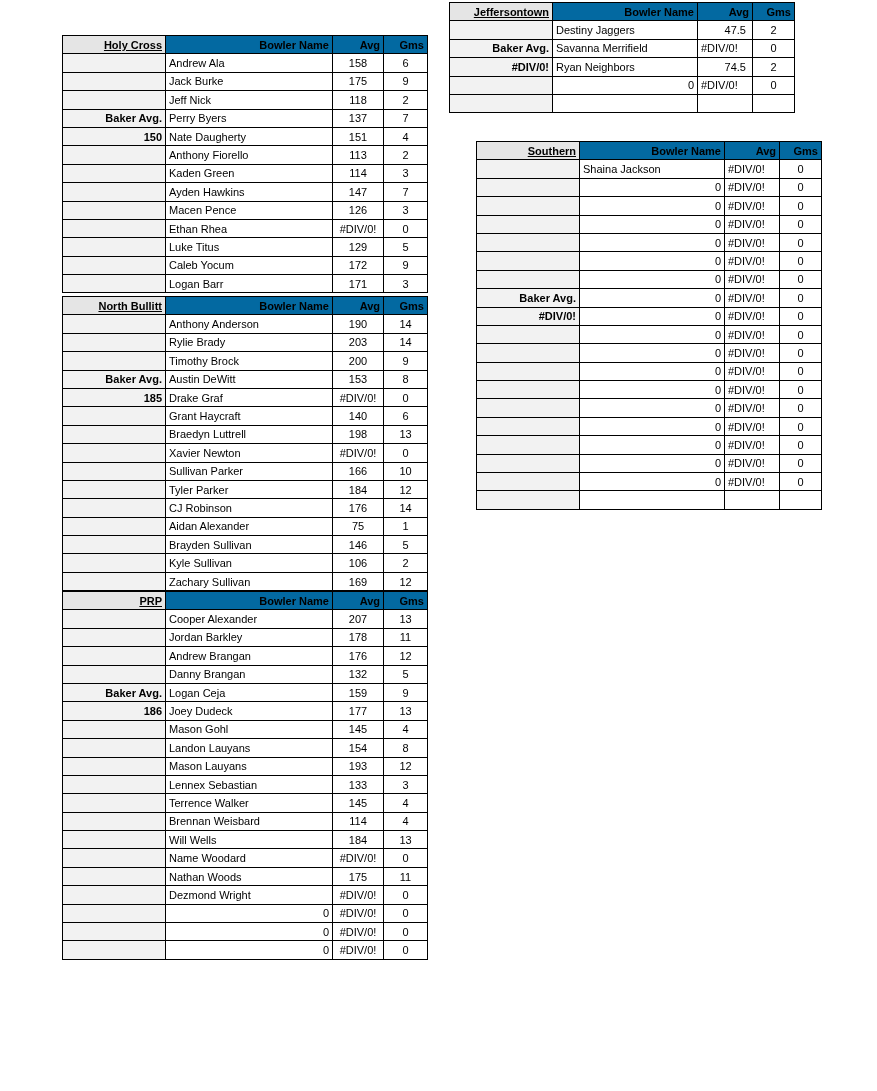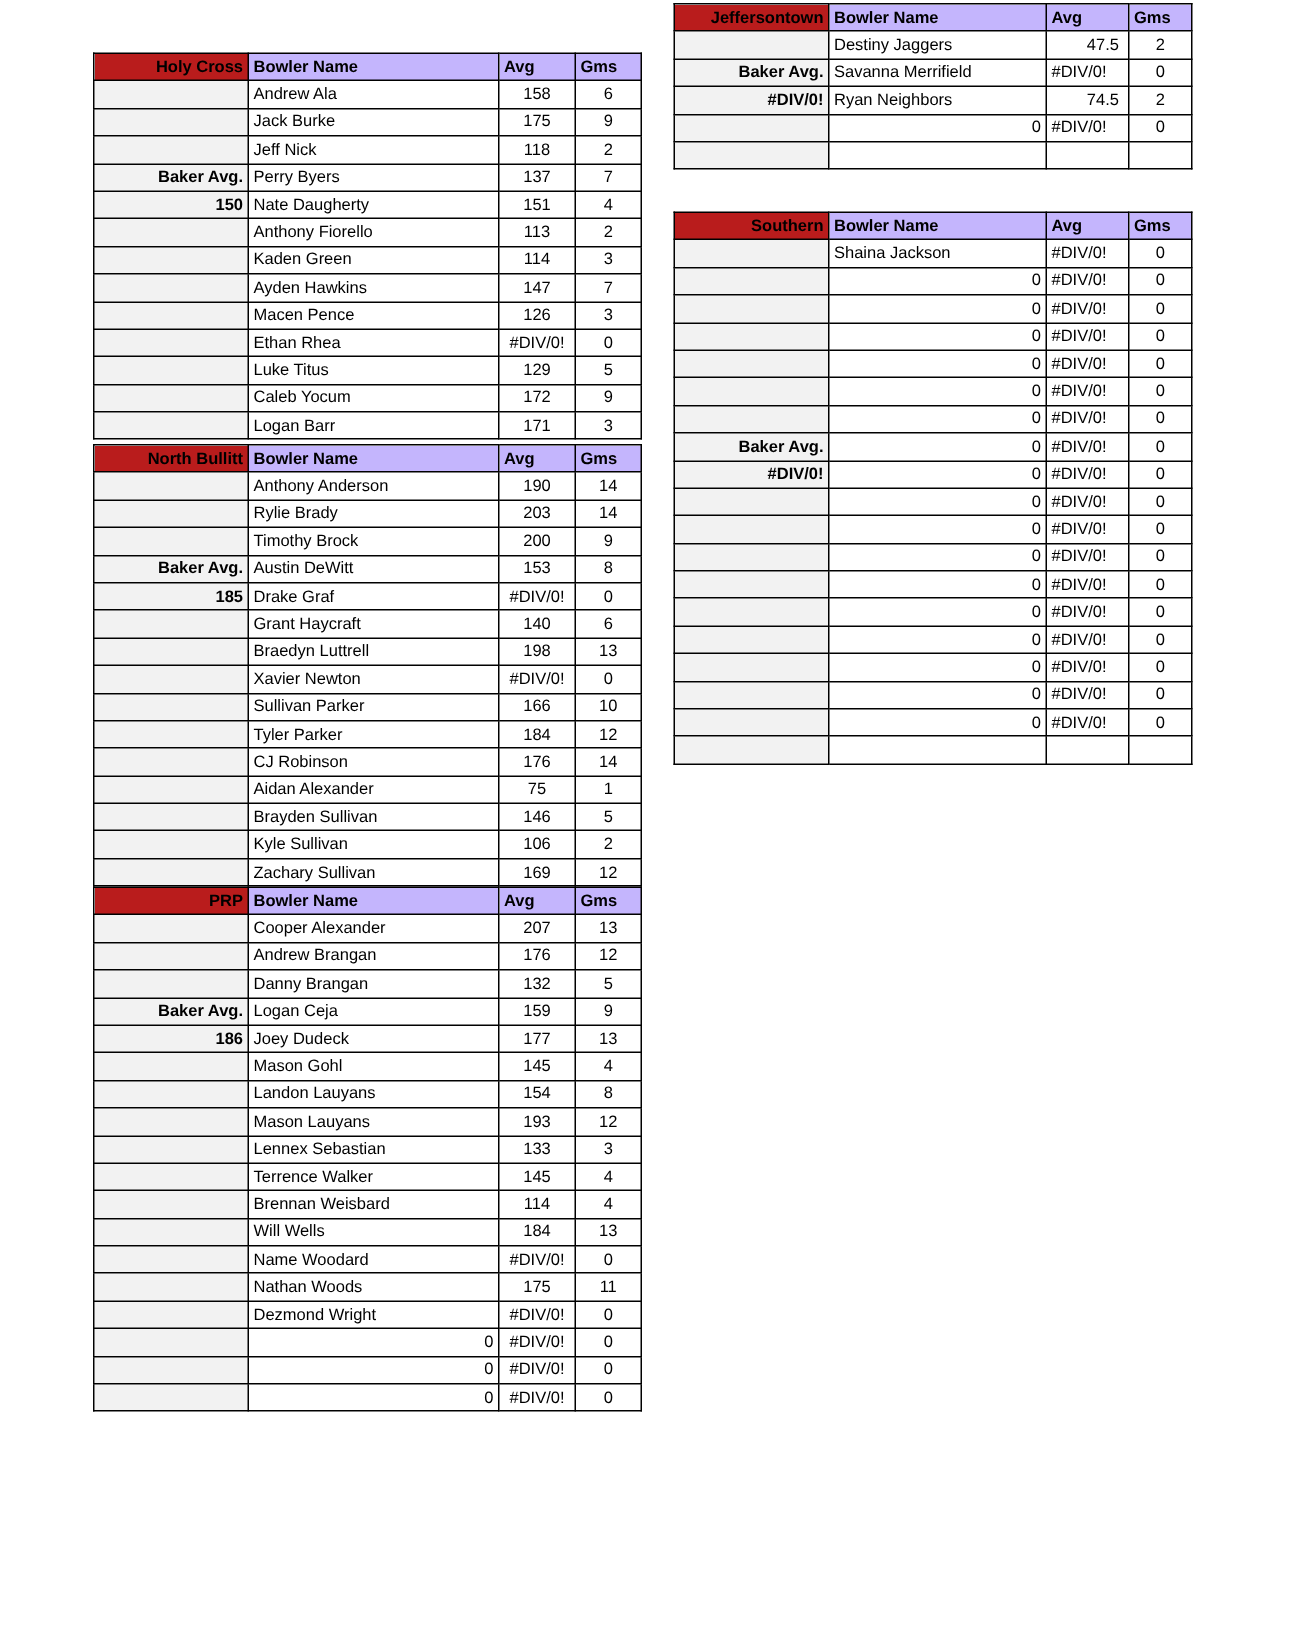--- a/index.html
+++ b/index.html
@@ -33,33 +33,34 @@
     border: 1px solid #000000;
     height: 17.4px;
     padding: 0 3px;
     font-size: 11px;
     line-height: 16px;
     vertical-align: middle;
     overflow: hidden;
     white-space: nowrap;
   }
   td.team-name {
-    background: #b91c1c;
+    background: #e5e5e5;
     border: none;
     border-left: 1px solid #000000;
     border-top: 1px solid #000000;
     border-right: 1px solid #000000;
     text-align: right;
     font-weight: bold;
+    text-decoration: underline;
     padding-right: 4px;
   }
   td.hdr {
     font-weight: bold;
-    text-align: left;
-    background: #c4b5fd;
+    text-align: right;
+    background: #0369a1;
   }
   td.name-cell {
     text-align: left;
   }
   td.num-cell {
     text-align: center;
   }
   td.zero-cell {
     text-align: right;
     padding-right: 4px;
@@ -319,20 +320,26 @@
             <td class="hdr">Gms</td>
           </tr>
           <tr>
             <td class="blank-side">&nbsp;</td>
             <td class="name-cell">Cooper Alexander</td>
             <td class="num-cell">207</td>
             <td class="num-cell">13</td>
           </tr>
           <tr>
             <td class="blank-side">&nbsp;</td>
+            <td class="name-cell">Jordan Barkley</td>
+            <td class="num-cell">178</td>
+            <td class="num-cell">11</td>
+          </tr>
+          <tr>
+            <td class="blank-side">&nbsp;</td>
             <td class="name-cell">Andrew Brangan</td>
             <td class="num-cell">176</td>
             <td class="num-cell">12</td>
           </tr>
           <tr>
             <td class="blank-side">&nbsp;</td>
             <td class="name-cell">Danny Brangan</td>
             <td class="num-cell">132</td>
             <td class="num-cell">5</td>
           </tr>
@@ -470,21 +477,21 @@
           </tr>
           <tr>
             <td class="empty-foot" style="background: rgb(242, 242, 242); border-top: none;">&nbsp;</td>
             <td class="empty-foot">&nbsp;</td>
             <td class="empty-foot">&nbsp;</td>
             <td class="empty-foot">&nbsp;</td>
           </tr>
         </tbody>
       </table>
     </div>
-    <div class="team-block" style="left: 449px; top: 141px;">
+    <div class="team-block" style="left: 476px; top: 141px;">
       <table class="tbl">
         <colgroup>
           <col style="width: 103px;">
           <col style="width: 145px;">
           <col style="width: 55px;">
           <col style="width: 42px;">
         </colgroup>
         <tbody>
           <tr>
             <td class="team-name">Southern</td>

